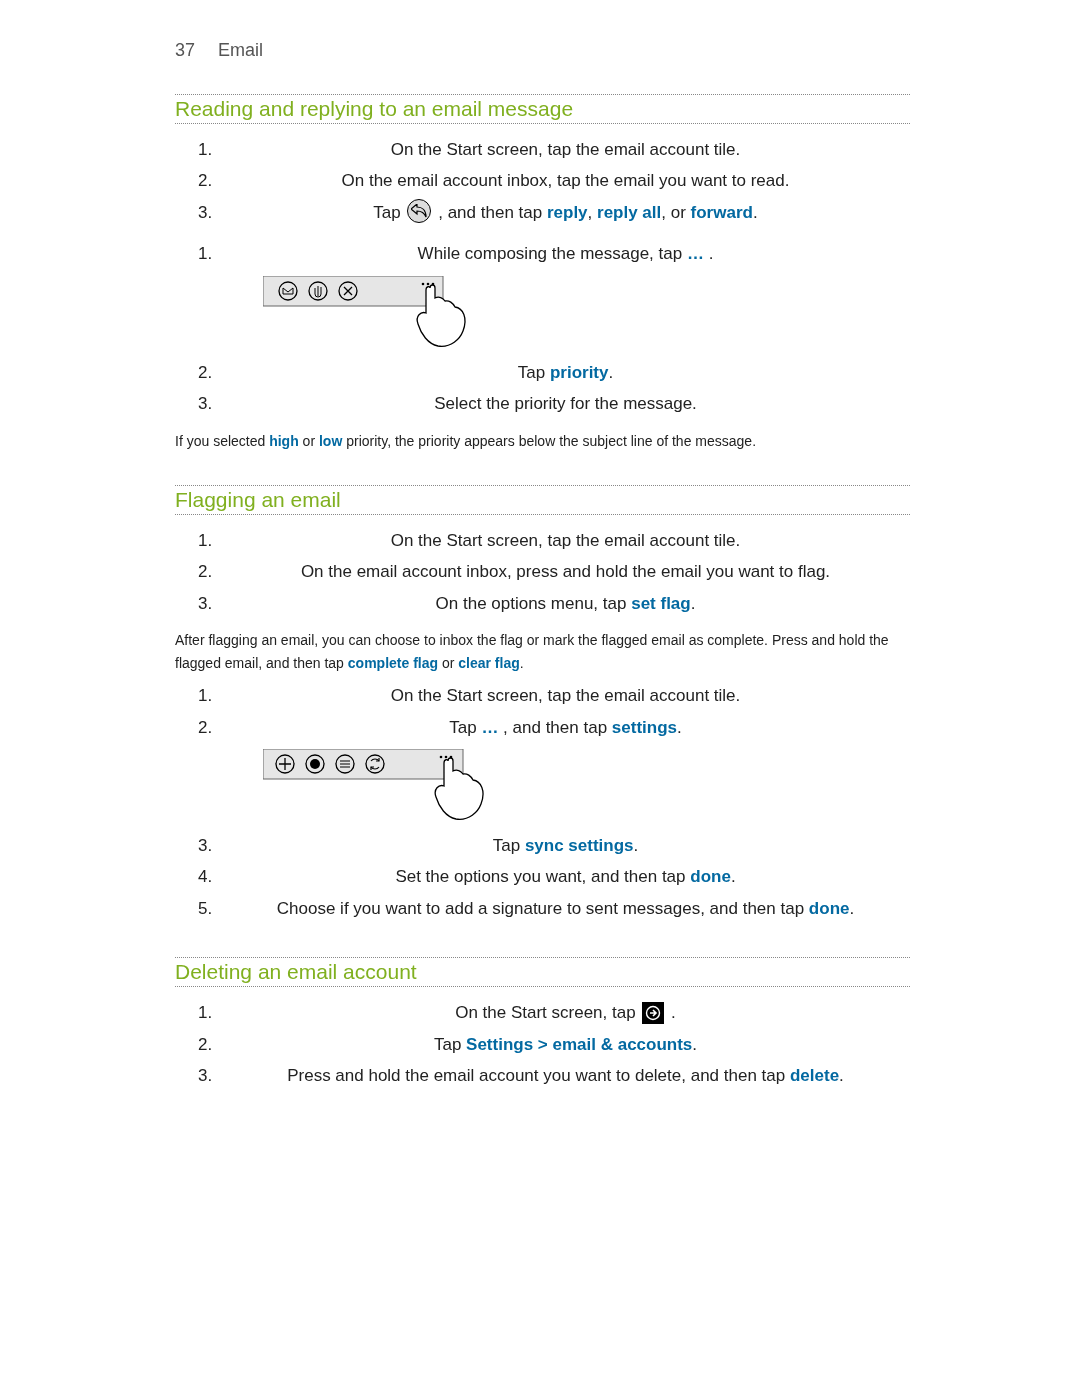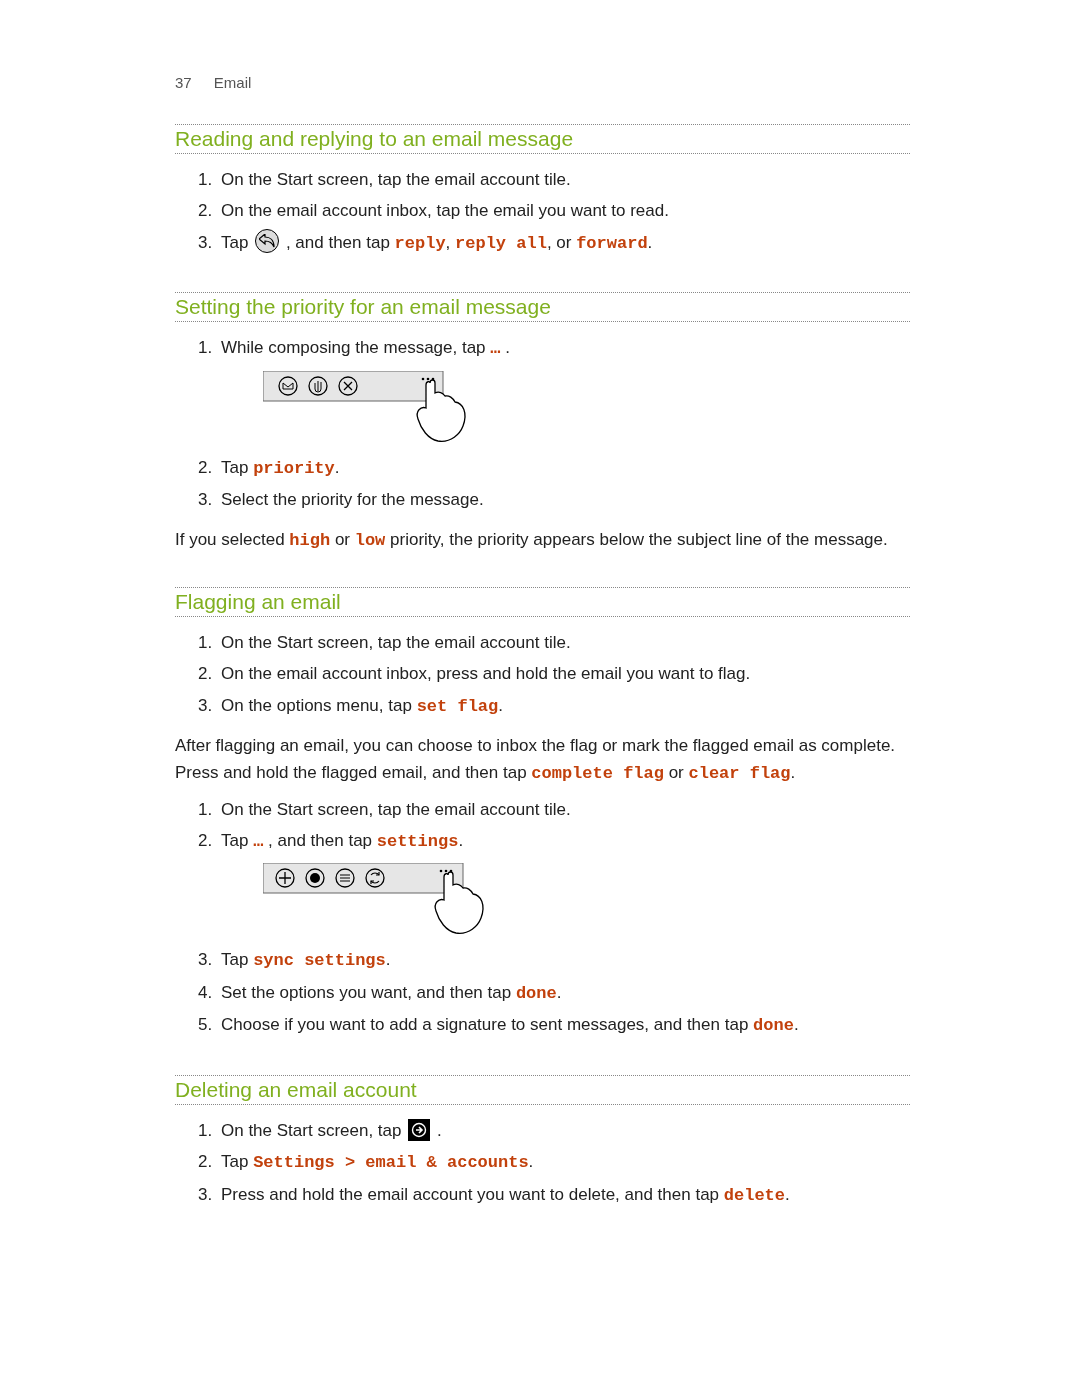--- a/index.html
+++ b/index.html
@@ -7,52 +7,52 @@
     padding: 0;
     background: #fff;
     font-family: "Segoe UI", "Helvetica Neue", Arial, sans-serif;
     color: #333;
     width: 1080px;
   }
   .page {
     padding: 40px 170px 120px 175px;
   }
   .header {
-    font-size: 15px;
+    font-size: 18px;
     color: #555;
     margin-bottom: 22px;
-    margin-top: 34px;
   }
   .header .pnum { margin-right: 18px; }
   .section-title {
     color: #80b020;
     font-size: 21px;
     font-weight: 400;
     border-top: 1px dotted #888;
     border-bottom: 1px dotted #888;
     padding: 2px 0 2px 0;
     margin: 33px 0 10px 0;
   }
   ol {
     margin: 6px 0 10px 0;
     padding-left: 42px;
   }
   ol li {
     font-size: 17px;
     line-height: 1.85;
     color: #222;
     padding-left: 4px;
+    text-align: center;
   }
   .body-text {
-    font-size: 17px;
+    font-size: 14px;
     line-height: 1.6;
     color: #222;
     margin: 8px 0 6px 0;
   }
-  .bold { font-weight: 600; color: #c2410c; font-family: Liberation Mono, monospace; }
+  .bold { font-weight: 600; color: #0369a1; }
   .inline-icon {
     display: inline-block;
     vertical-align: middle;
     margin: 0 2px;
   }
   .reply-icon-circle {
     width: 22px; height: 22px;
     border: 1.5px solid #000;
     border-radius: 50%;
     display: inline-flex;
@@ -97,21 +97,20 @@
             <path d="M6 0 L0 5 L6 10 L6 7 C10 7 13 8 15 13 C15 6 11 3 6 3 Z" fill="none" stroke="#000" stroke-width="1.2"></path>
           </svg>
       </span>
       <span>, and then tap </span>
       <span class="bold">reply</span><span>, </span>
       <span class="bold">reply all</span><span>, or </span>
       <span class="bold">forward</span><span>.</span>
     </li>
   </ol>
 
-  <div class="section-title">Setting the priority for an email message</div>
   <ol>
     <li>
       <span>While composing the message, tap </span>
       <span class="bold">…</span>
       <span> .</span>
       <div class="toolbar-illust">
         <svg class="toolbar-svg" width="250" height="75" viewBox="0 0 250 75">
           <rect x="0" y="0" width="180" height="30" fill="#e6e6e6" stroke="#666" stroke-width="1"></rect>
 
           <circle cx="25" cy="15" r="9" fill="none" stroke="#000" stroke-width="1.3"></circle>

